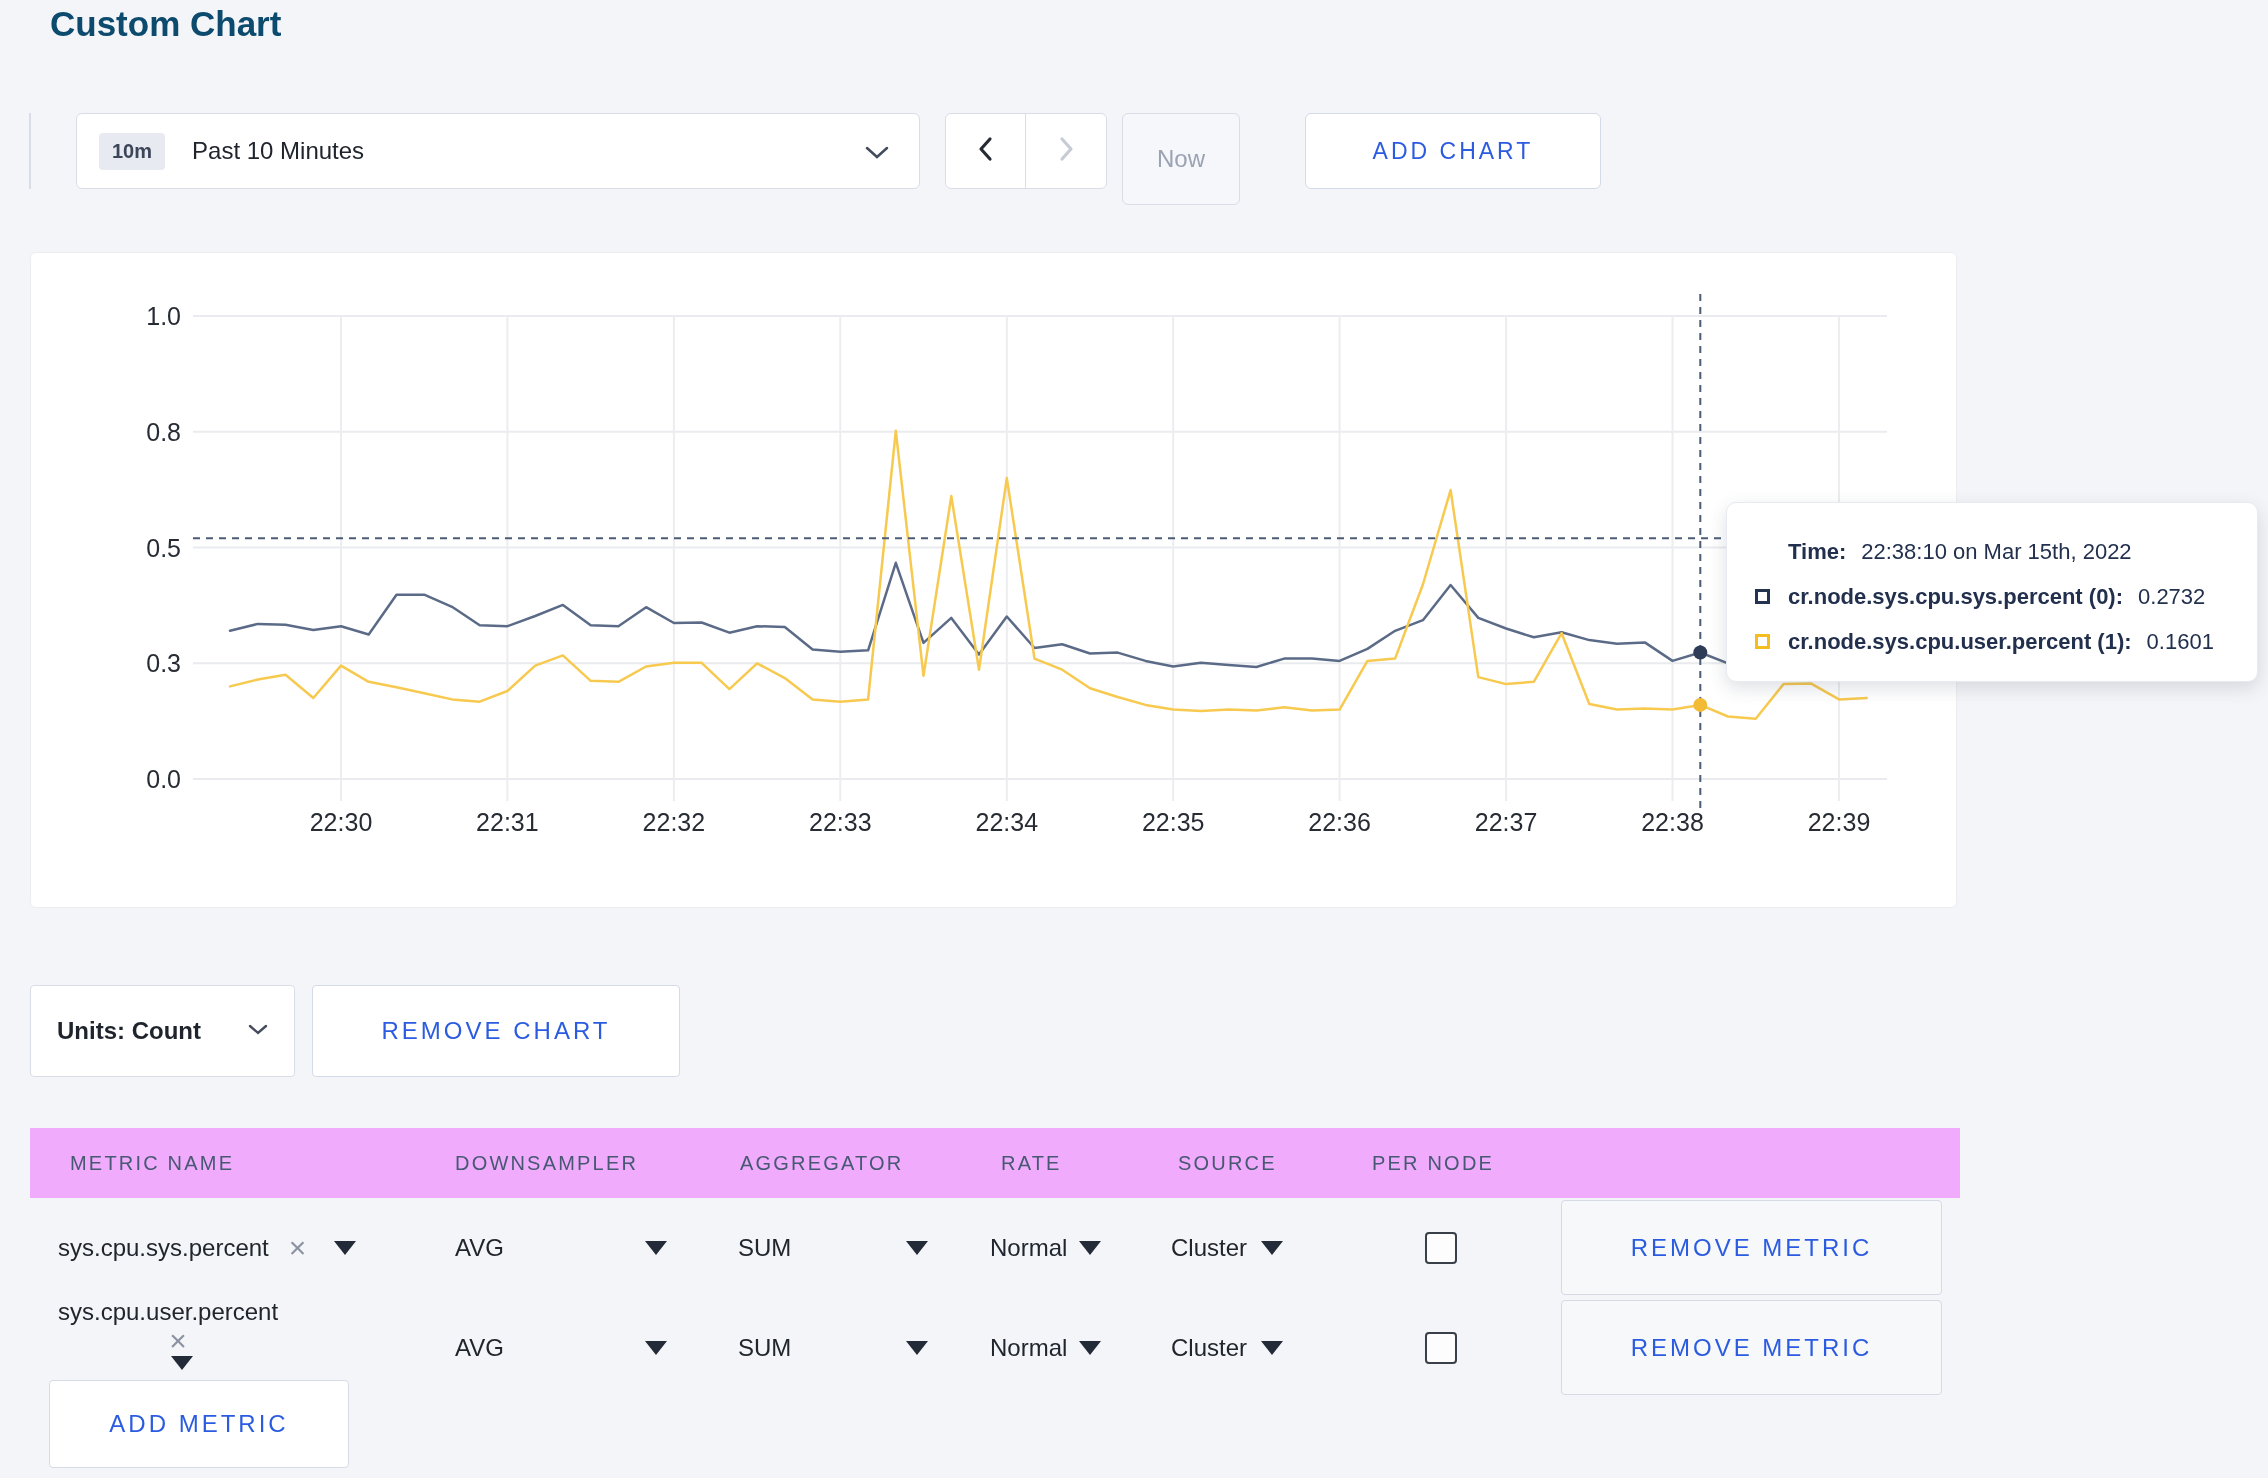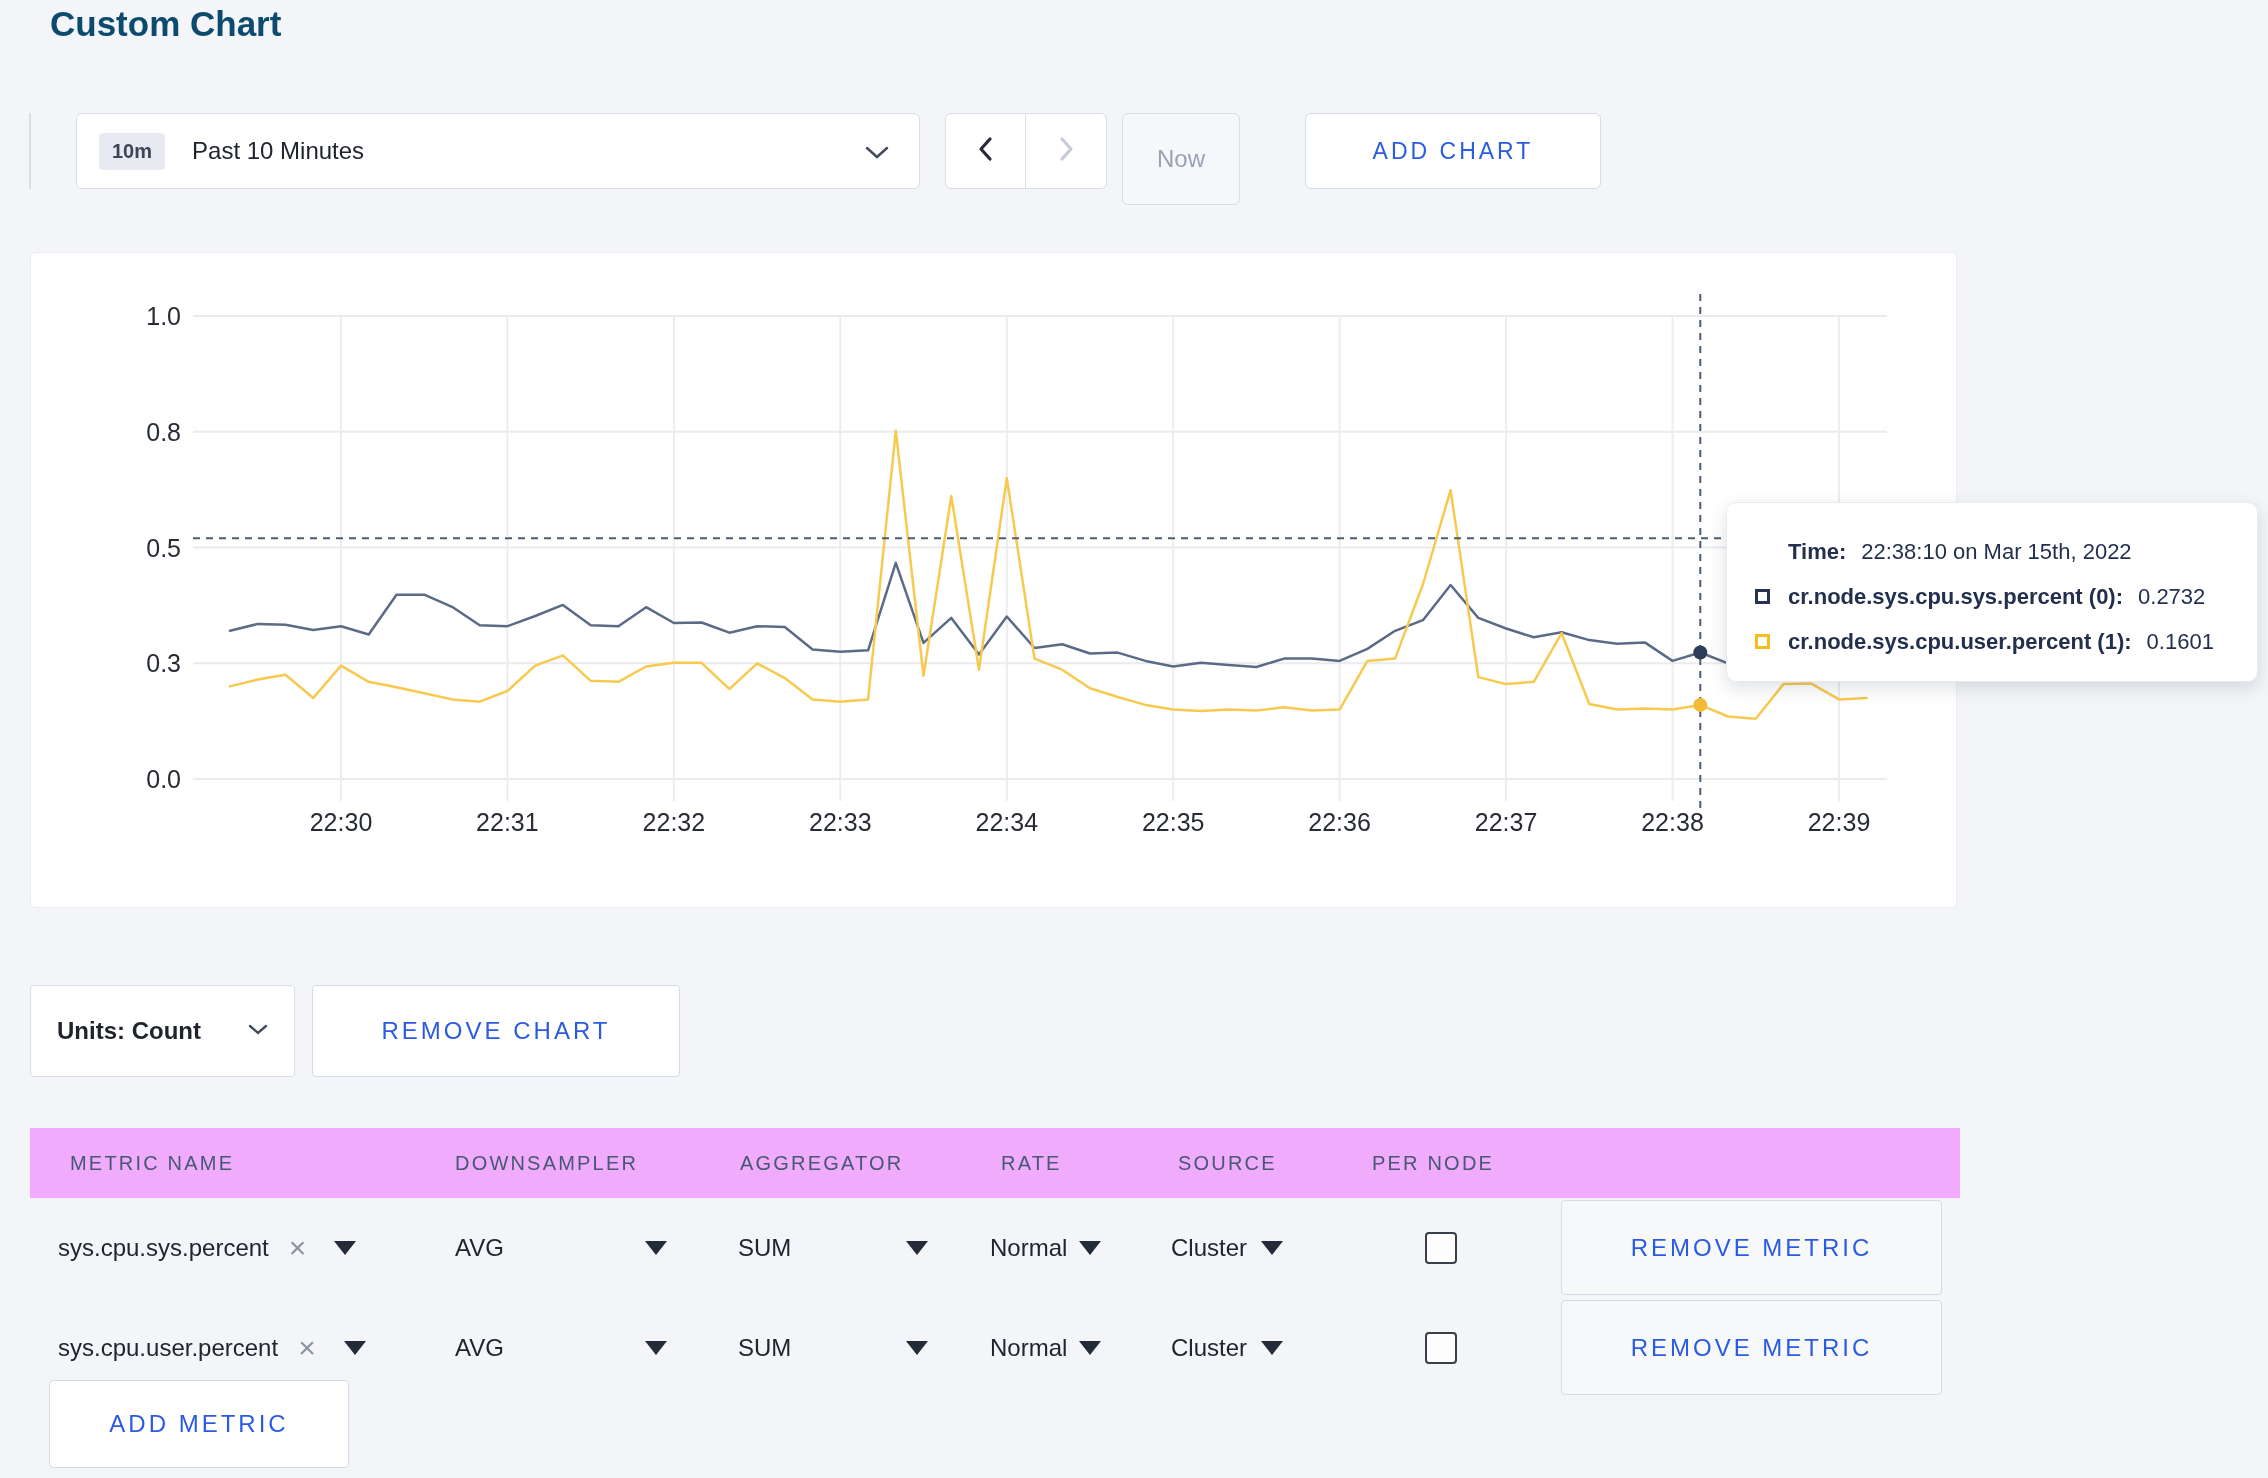--- a/index.html
+++ b/index.html
@@ -210,21 +210,21 @@
   </div>
   <div class="cell" style="left:1141px;">
     <span class="cell-text">Cluster</span>
     <span class="caret gap14"></span>
   </div>
   <div class="checkbox"></div>
   <div class="remove-metric blue-text-btn">REMOVE METRIC</div>
 </div>
 
 <div class="abs metric-row" style="top:1298px;">
-  <div class="cell metric-cell" style="left:28px;">
+  <div class="cell metric-cell" style="left:28px;flex-direction:column;">
     <span class="cell-text">sys.cpu.user.percent</span>
     <span class="x-icon">×</span>
     <span class="caret"></span>
   </div>
   <div class="cell" style="left:425px; width:212px; justify-content:space-between;">
     <span class="cell-text">AVG</span>
     <span class="caret"></span>
   </div>
   <div class="cell" style="left:708px; width:190px; justify-content:space-between;">
     <span class="cell-text">SUM</span>

